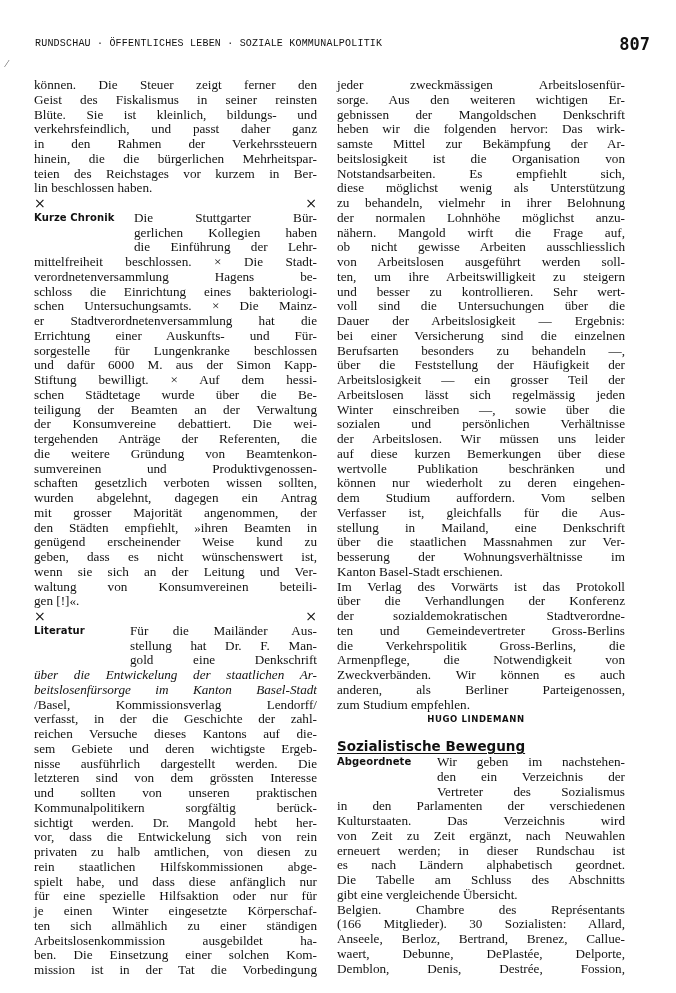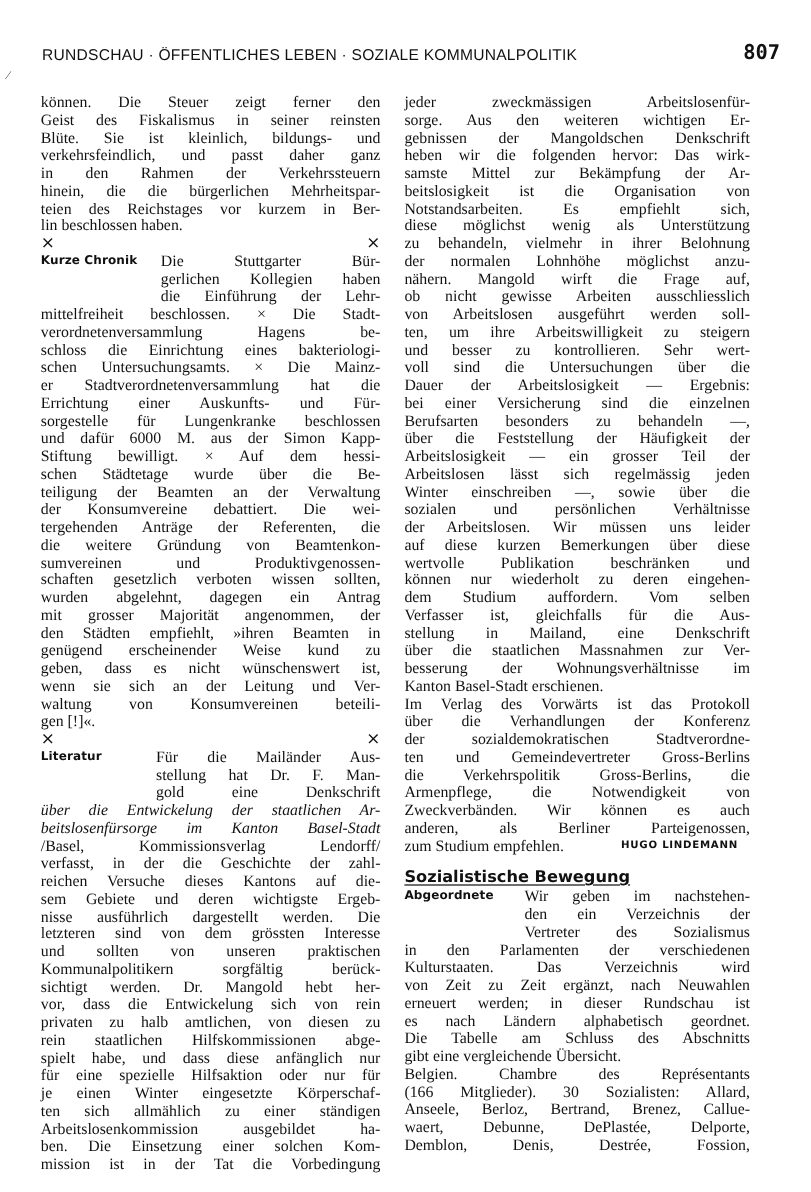--- a/index.html
+++ b/index.html
@@ -1,20 +1,20 @@
 <!DOCTYPE html>
 <html><head>
 <meta charset="utf-8">
 <style>
   html, body { margin: 0; padding: 0; background: #ffffff; }
   body { width: 676px; height: 993px; position: relative; overflow: hidden;
          font-family: "Liberation Serif", "DejaVu Serif", serif; color: #111; }
   .header { position: absolute; top: 36px; left: 35px; width: 615px; height: 20px; }
-  .running-head { position: absolute; left: 0; top: 2px; font-size: 13px; letter-spacing: 0.2px;
-                  font-family: Liberation Sans, sans-serif; }
+  .running-head { position: absolute; left: 0; top: 2px; font-size: 10px; letter-spacing: 0.2px;
+                  font-family: Liberation Mono, monospace; }
   .page-num { position: absolute; right: 0; top: -2px; font-size: 17px; font-family: "DejaVu Sans Mono", monospace; font-weight: bold; }
   .mark { position: absolute; font-size: 10px; color: #333; }
   .col { position: absolute; top: 78px; font-size: 13.2px; line-height: 14.75px; }
   .col-left { left: 34px; width: 283px; }
   .col-right { left: 337px; width: 288px; }
   .line { display: block; white-space: nowrap; text-align: justify; text-align-last: justify; height: 14.75px; overflow: visible; }
   .line.last { text-align-last: left; }
   .sep { display: flex; justify-content: space-between; height: 14.75px; font-family: "DejaVu Sans", sans-serif; font-size: 14px; line-height: 14px; }
   .side-label { font-family: "DejaVu Sans", sans-serif; font-weight: bold; font-size: 10px; letter-spacing: 0.1px; }
   .indent-block { padding-left: 100px; }
@@ -162,21 +162,21 @@
       <span class="line last">Kanton Basel-Stadt erschienen.</span>
       <span class="line">Im Verlag des Vorwärts ist das Protokoll</span>
       <span class="line">über die Verhandlungen der Konferenz</span>
       <span class="line">der sozialdemokratischen Stadtverordne-</span>
       <span class="line">ten und Gemeindevertreter Gross-Berlins</span>
       <span class="line">die Verkehrspolitik Gross-Berlins, die</span>
       <span class="line">Armenpflege, die Notwendigkeit von</span>
       <span class="line">Zweckverbänden. Wir können es auch</span>
       <span class="line">anderen, als Berliner Parteigenossen,</span>
     </div>
-  <div class="row-with-label" style="justify-content:space-between;">
+  <div class="row-with-label" style="justify-content:space-between;flex-direction:column;">
     <span class="line last" style="flex:0 0 auto;">zum Studium empfehlen.</span>
     <span class="author" style="line-height:14.75px;padding-right:10px;">HUGO LINDEMANN</span>
   </div>
 
   <div class="section-title">Sozialistische Bewegung</div>
   <div>
     <div class="row-with-label">
       <span class="side-label">Abgeordnete</span>
       <span class="line">Wir geben im nachstehen-</span>
     </div>

